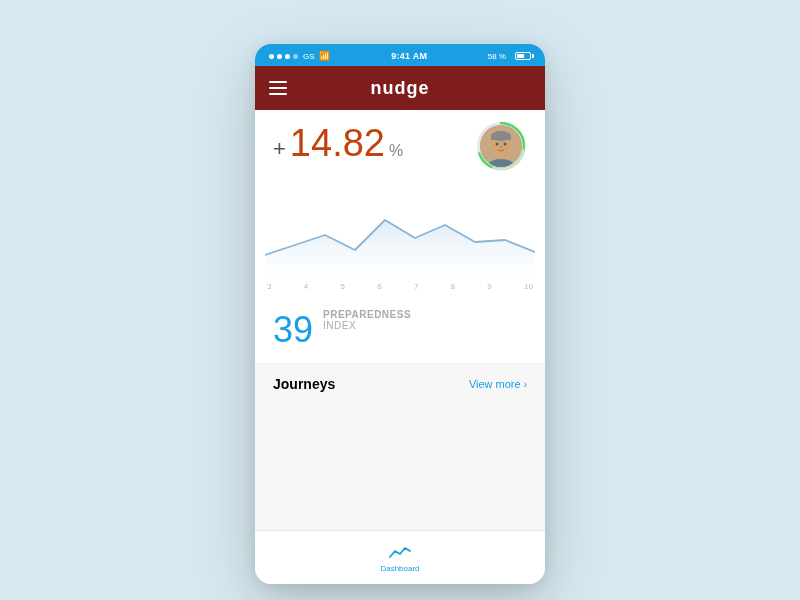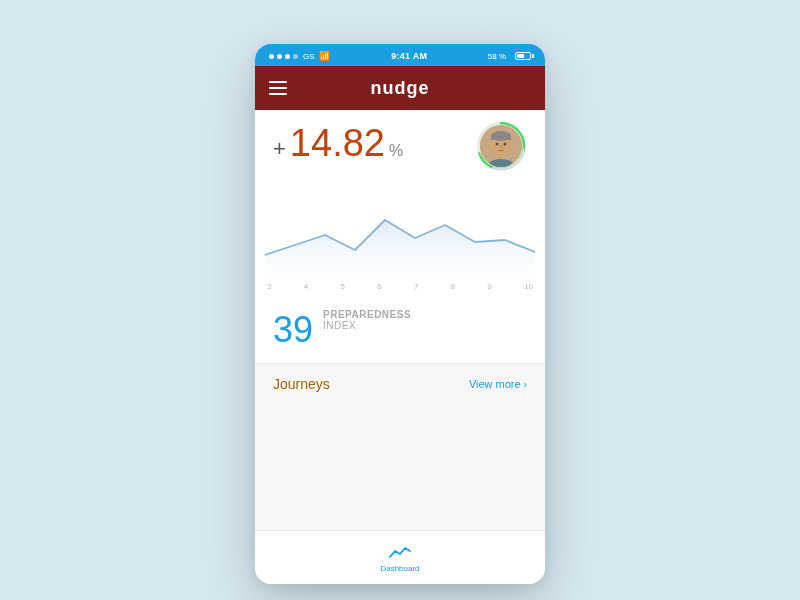--- a/index.html
+++ b/index.html
@@ -304,22 +304,22 @@
       border-top: 1px solid #eee;
       padding: 12px 18px;
       display: flex;
       align-items: center;
       justify-content: space-between;
       flex-shrink: 0;
     }
 
     .journeys-title {
       font-size: 14px;
-      color: #a16207;
-      font-weight: 400;
+      color: #000000;
+      font-weight: 700;
     }
 
     .view-more-btn {
       display: flex;
       align-items: center;
       gap: 3px;
       cursor: pointer;
     }
 
     .view-more-text {

